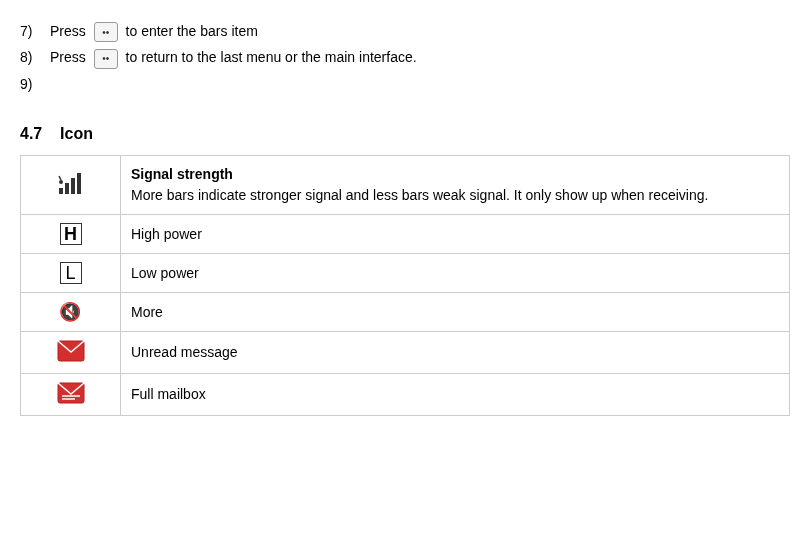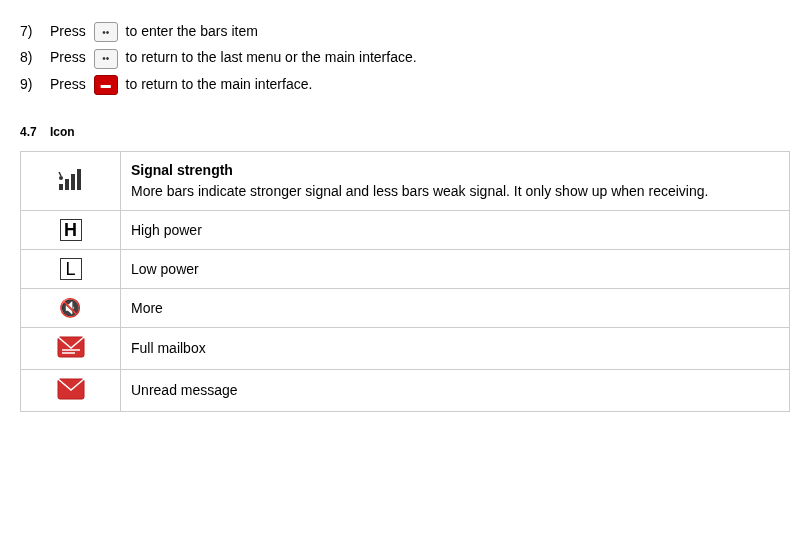--- a/index.html
+++ b/index.html
@@ -59,21 +59,21 @@
       color: #333;
     }
 
     .key-red::before {
       content: '▬';
       color: #fff;
       font-size: 10px;
     }
 
     .section-title {
-      font-size: 12px;
+      font-size: 16px;
       font-weight: bold;
       margin-bottom: 12px;
     }
 
     .icon-table {
       width: 100%;
       border-collapse: collapse;
       border: 1px solid #ccc;
     }
 
@@ -138,27 +138,20 @@
     <span class="instruction-text">
       <span>Press</span>
       <span class="key-btn">
           <span class="key-dot"></span>
         </span>
       <span>to return to the last menu or the main interface.</span>
     </span>
   </div>
   <div class="instruction-item">
     <span class="instruction-number">9)</span>
-    <span class="instruction-text">
-      <span>Press</span>
-      <span class="key-btn red-btn">
-          <span class="key-red"></span>
-        </span>
-      <span>to return to the main interface.</span>
-    </span>
   </div>
 </div>
 
 <div class="section-title">
   <span>4.7</span>&nbsp;&nbsp;&nbsp;&nbsp;<span>Icon</span>
 </div>
 
 <table class="icon-table">
   <tbody>
 
@@ -207,36 +200,36 @@
       <td class="desc-cell">
         <span>More</span>
       </td>
     </tr>
 
     <tr>
       <td class="icon-cell">
         <svg width="28" height="22" viewBox="0 0 28 22">
           <rect x="1" y="1" width="26" height="20" rx="2" fill="#d32f2f" stroke="#b71c1c" stroke-width="1"></rect>
           <polyline points="1,1 14,12 27,1" fill="none" stroke="#fff" stroke-width="1.5"></polyline>
+        </svg>
+      </td>
+      <td class="desc-cell">
+        <span>Unread message</span>
+      </td>
+    </tr>
+
+    <tr>
+      <td class="icon-cell">
+        <svg width="28" height="22" viewBox="0 0 28 22">
+          <rect x="1" y="1" width="26" height="20" rx="2" fill="#d32f2f" stroke="#b71c1c" stroke-width="1"></rect>
+          <polyline points="1,1 14,12 27,1" fill="none" stroke="#fff" stroke-width="1.5"></polyline>
 
           <line x1="5" y1="14" x2="23" y2="14" stroke="#fff" stroke-width="1.5"></line>
           <line x1="5" y1="17" x2="18" y2="17" stroke="#fff" stroke-width="1.5"></line>
         </svg>
       </td>
       <td class="desc-cell">
         <span>Full mailbox</span>
       </td>
     </tr>
 
-    <tr>
-      <td class="icon-cell">
-        <svg width="28" height="22" viewBox="0 0 28 22">
-          <rect x="1" y="1" width="26" height="20" rx="2" fill="#d32f2f" stroke="#b71c1c" stroke-width="1"></rect>
-          <polyline points="1,1 14,12 27,1" fill="none" stroke="#fff" stroke-width="1.5"></polyline>
-        </svg>
-      </td>
-      <td class="desc-cell">
-        <span>Unread message</span>
-      </td>
-    </tr>
-
   </tbody>
 </table>
 
 </body></html>

